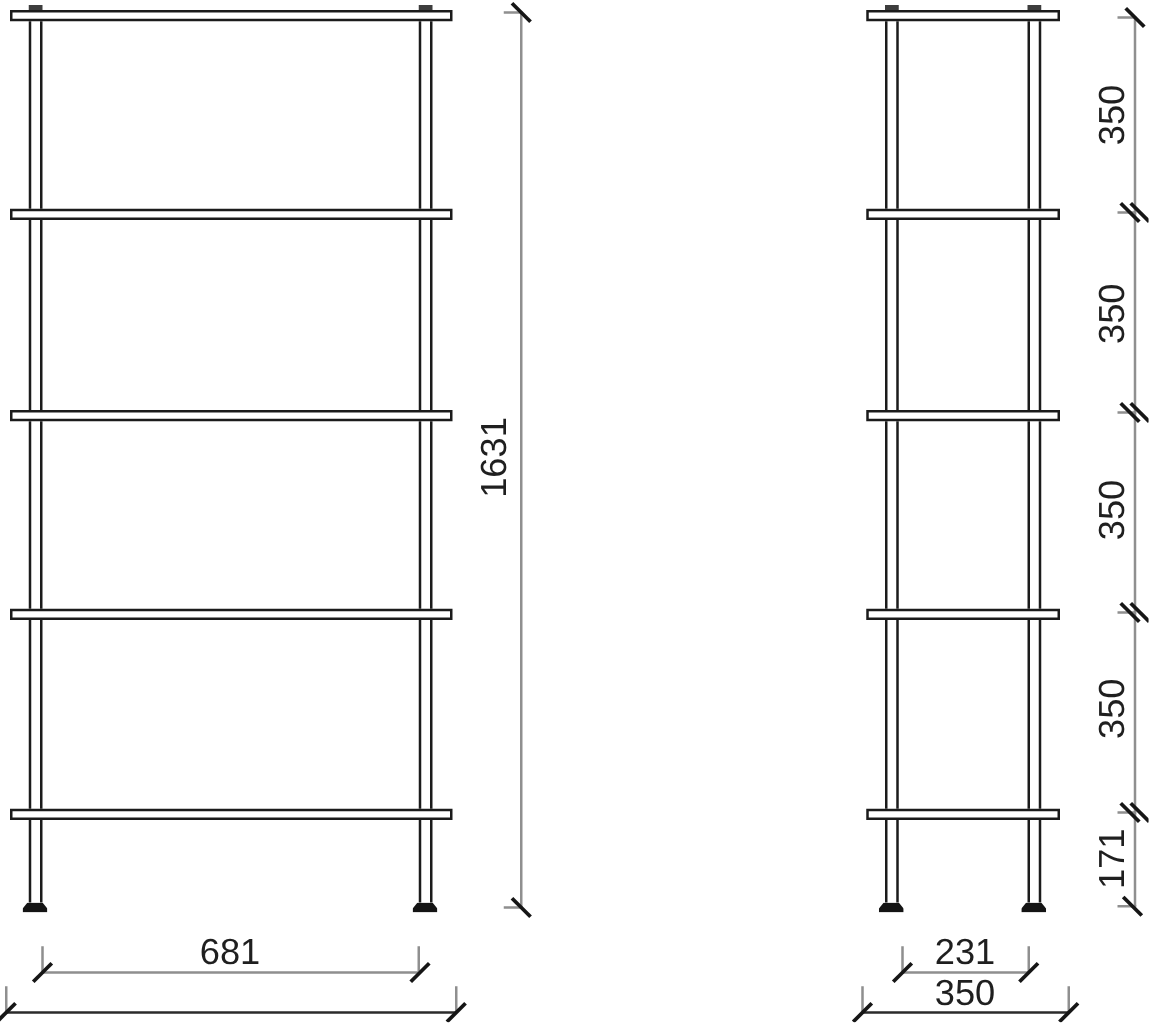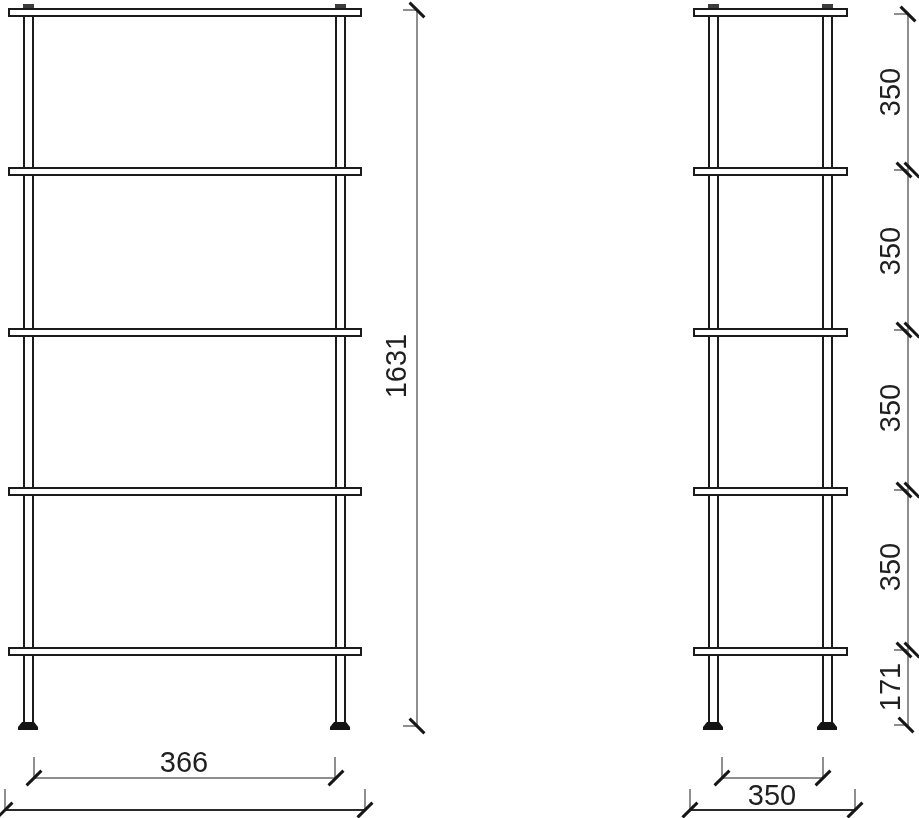--- a/index.html
+++ b/index.html
@@ -52,21 +52,21 @@
   <div class="stubh" style="left:403px;top:725px;"></div>
   <div class="tick bw" style="left:417px;top:10px;"></div>
   <div class="tick bw" style="left:417px;top:726px;"></div>
   <div class="dim-label vert" style="left:396px;top:366px;">1631</div>
 
   <div class="dlh" style="left:34px;top:777px;width:302px;"></div>
   <div class="stubv" style="left:33px;top:757px;"></div>
   <div class="stubv" style="left:334px;top:757px;"></div>
   <div class="tick fw" style="left:34px;top:778px;"></div>
   <div class="tick fw" style="left:336px;top:778px;"></div>
-  <div class="dim-label" style="left:184px;top:762px;">366</div>
+  <div class="dim-label" style="left:184px;top:762px;">681</div>
 
   <div class="dlh dark" style="left:5px;top:809px;width:360px;"></div>
   <div class="stubv" style="left:4px;top:789px;"></div>
   <div class="stubv" style="left:364px;top:789px;"></div>
   <div class="tick fw" style="left:5px;top:810px;"></div>
   <div class="tick fw" style="left:365px;top:810px;"></div>
 
   <div class="post" style="left:708px;top:8px;height:714px;"></div>
   <div class="post" style="left:822px;top:8px;height:714px;"></div>
 
@@ -106,20 +106,21 @@
   <div class="dim-label vert" style="left:890px;top:251px;">350</div>
   <div class="dim-label vert" style="left:890px;top:408px;">350</div>
   <div class="dim-label vert" style="left:890px;top:567px;">350</div>
   <div class="dim-label vert" style="left:890px;top:687px;">171</div>
 
   <div class="dlh" style="left:722px;top:777px;width:101px;"></div>
   <div class="stubv" style="left:721px;top:757px;"></div>
   <div class="stubv" style="left:822px;top:757px;"></div>
   <div class="tick fw" style="left:722px;top:778px;"></div>
   <div class="tick fw" style="left:823px;top:778px;"></div>
+  <div class="dim-label" style="left:772px;top:762px;">231</div>
 
   <div class="dlh dark" style="left:690px;top:809px;width:165px;"></div>
   <div class="stubv" style="left:689px;top:789px;"></div>
   <div class="stubv" style="left:854px;top:789px;"></div>
   <div class="tick fw" style="left:690px;top:810px;"></div>
   <div class="tick fw" style="left:855px;top:810px;"></div>
   <div class="dim-label" style="left:772px;top:795px;">350</div>
 
 </div>
 

